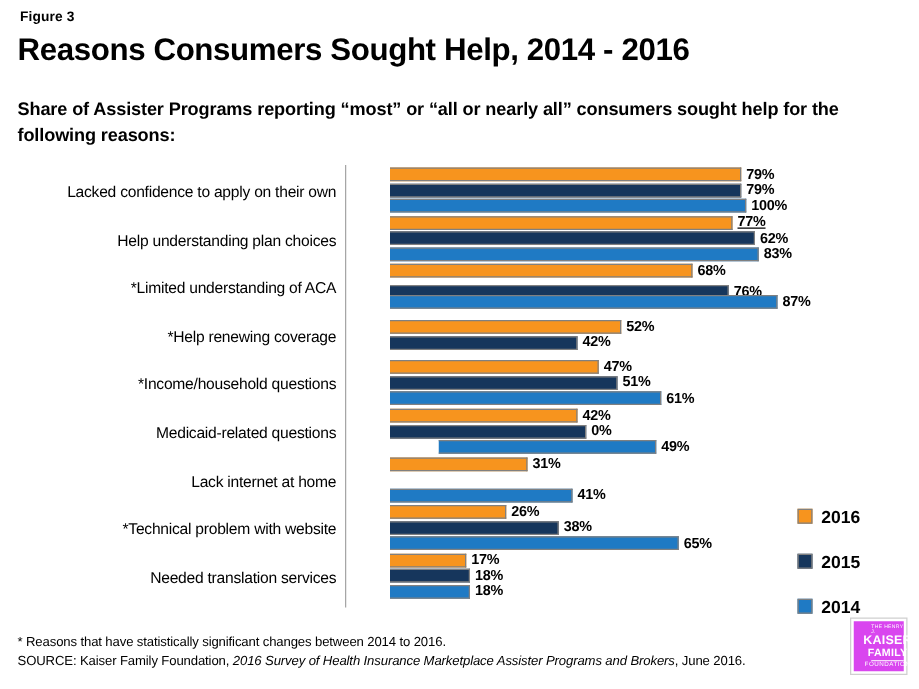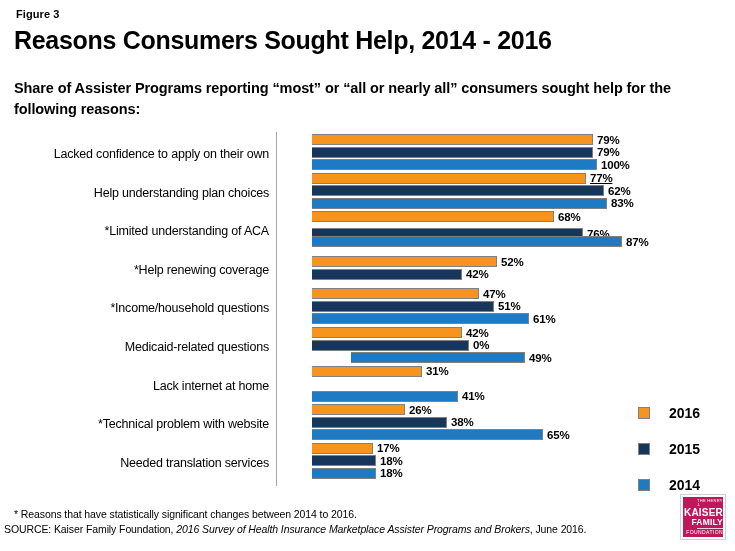--- a/index.html
+++ b/index.html
@@ -70,55 +70,55 @@
     font-size: 11.5px; font-weight: bold;
     margin-left: 4px; white-space: nowrap;
     letter-spacing: -0.2px;
   }
 
   
   .legend {
     position: absolute; left: 638px; top: 405px;
   }
   .legend-item {
-    display: flex; align-items: center; margin-bottom: 20px; gap: 12px;
+    display: flex; align-items: center; margin-bottom: 20px;
   }
   .legend-swatch {
     width: 12px; height: 12px; border: 1px solid #808080;
     margin-right: 7px;
   }
   .legend-swatch.y2016 { background: #F7941E; }
   .legend-swatch.y2015 { background: #16365C; }
   .legend-swatch.y2014 { background: #1F7AC4; }
   .legend-text { font-size: 14px; font-weight: bold; }
 
   
   .footnote {
     position: absolute; left: 14px; top: 508px;
     font-size: 10.5px; letter-spacing: -0.1px;
   }
   .source {
-    position: absolute; left: 4px; top: 523px;
+    position: absolute; left: 14px; top: 523px;
     font-size: 10.5px; letter-spacing: -0.1px;
   }
   .source .ital { font-style: italic; }
 
   
   .logo {
     position: absolute; left: 680px; top: 494px;
     width: 46px; height: 46px;
     background: #ffffff;
     border: 1px solid #cfcfcf;
     padding: 2px;
   }
   .logo-inner {
     width: 100%; height: 100%;
-    background: #be185d;
+    background: #d946ef;
     display: flex; flex-direction: column;
-    align-items: flex-end; justify-content: center;
+    align-items: center; justify-content: center;
     color: #ffffff; line-height: 1; padding-left: 14px;
   }
   .logo-l1 { font-size: 4px; letter-spacing: 0.3px; margin-bottom: 1px; }
   .logo-l2 { font-size: 10px; font-weight: bold; letter-spacing: 0.2px; }
   .logo-l3 { font-size: 8.5px; font-weight: bold; letter-spacing: 0.2px; }
   .logo-rule { width: 26px; height: 1px; background: #ffffff; margin: 1.5px 0; opacity: .8; }
   .logo-l4 { font-size: 5px; letter-spacing: 0.4px; }
 </style>
 </head>
 <body>

